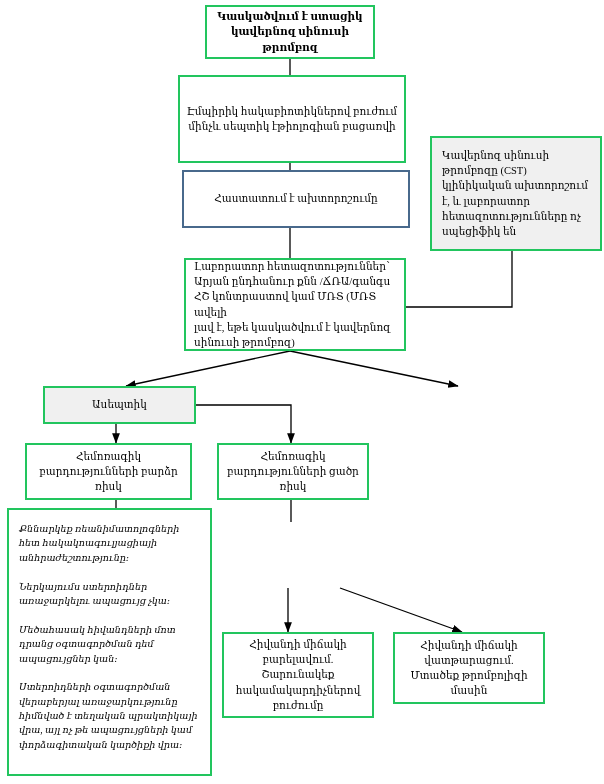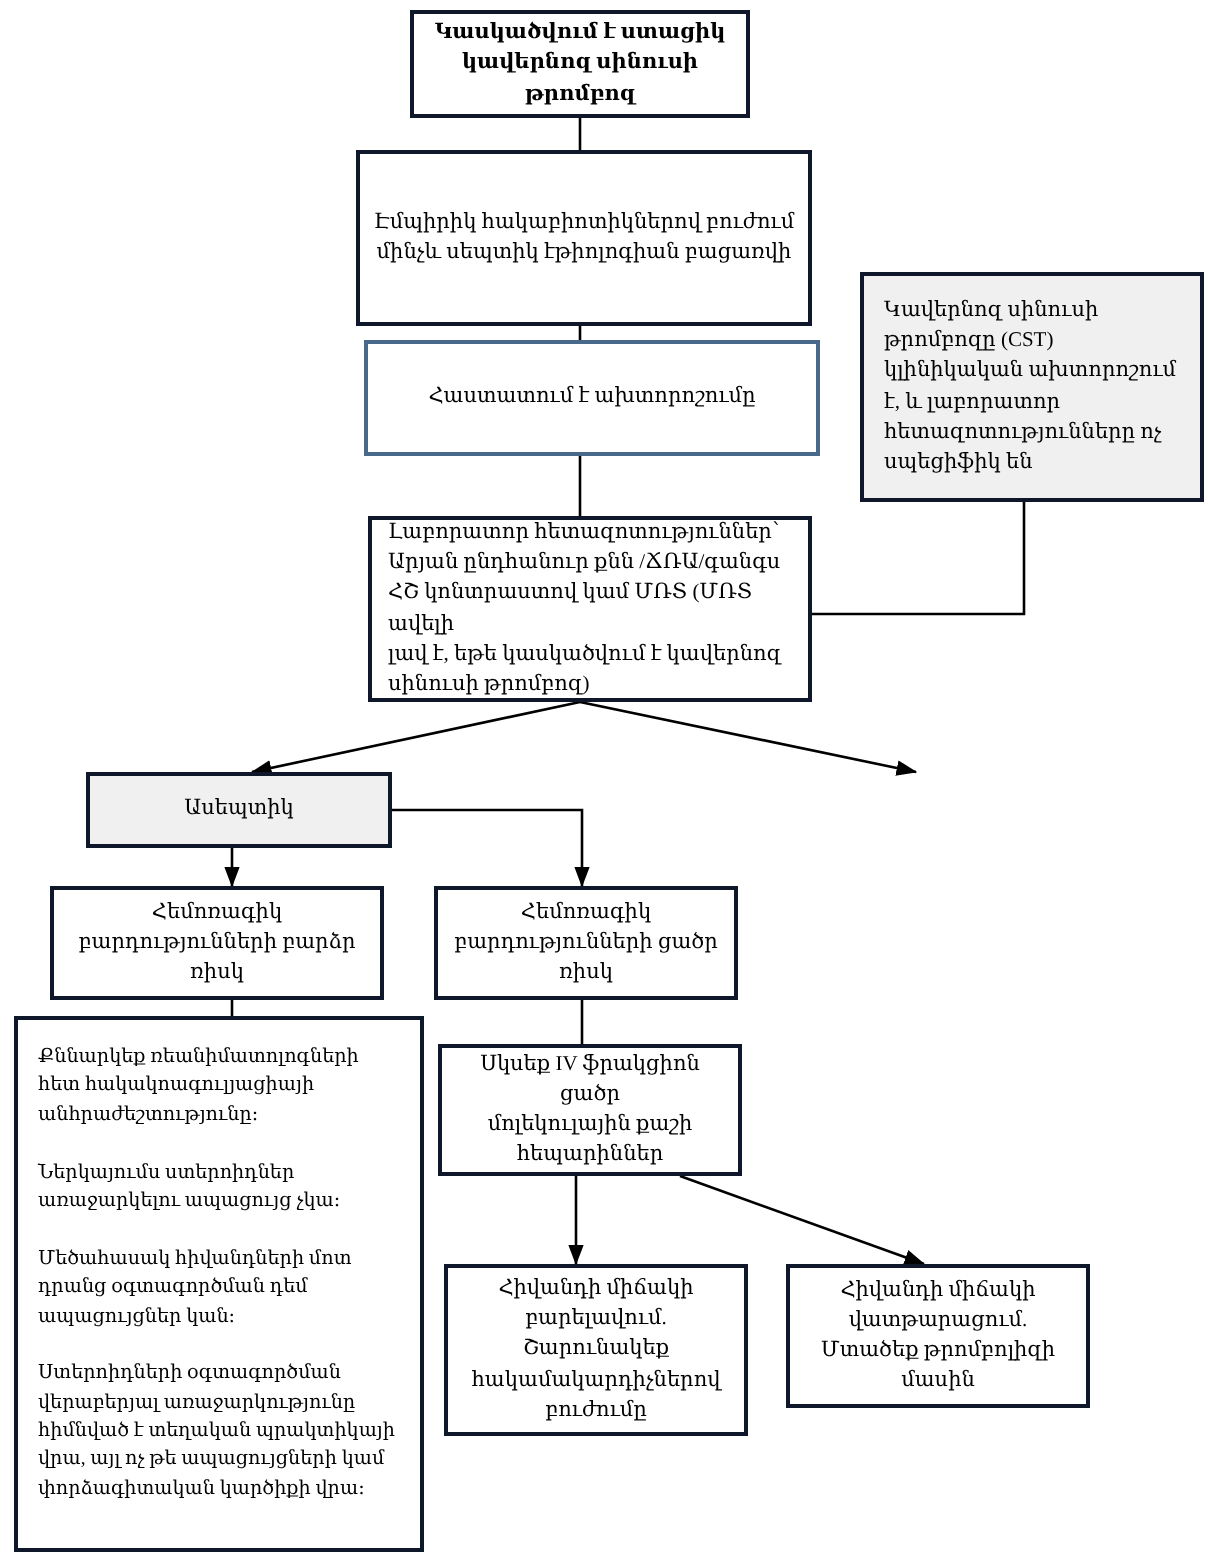--- a/index.html
+++ b/index.html
@@ -15,21 +15,21 @@
   #canvas {
     position: relative;
     width: 604px;
     height: 784px;
     background: #ffffff;
     overflow: hidden;
   }
   .node {
     position: absolute;
     box-sizing: border-box;
-    border: 2px solid #0f172a;
+    border: 2px solid #22c55e;
     background: #ffffff;
     display: flex;
     align-items: center;
     justify-content: center;
     text-align: center;
     font-size: 10.5px;
     line-height: 1.45;
     padding: 4px 6px;
     white-space: pre-line;
   }
@@ -142,44 +142,39 @@
 բարդությունների բարձր
 ռիսկ</span>
   </div>
 
   <div class="node" style="left:217px; top:443px; width:152px; height:57px;">
     <span class="txt">Հեմոռագիկ
 բարդությունների ցածր
 ռիսկ</span>
   </div>
 
-  <div class="node left top" style="left:7px; top:508px; width:205px; height:268px; padding:12px 10px; font-size:9.6px; line-height:1.5;">
+  <div class="node left top" style="left:7px; top:508px; width:205px; height:268px; padding:12px 10px; font-size:9.6px; line-height:1.5;font-style:italic;">
     <span class="txt">Քննարկեք ռեանիմատոլոգների
 հետ հակակոագուլյացիայի
 անհրաժեշտությունը։
 
 Ներկայումս ստերոիդներ
 առաջարկելու ապացույց չկա։
 
 Մեծահասակ հիվանդների մոտ
 դրանց օգտագործման դեմ
 ապացույցներ կան։
 
 Ստերոիդների օգտագործման
 վերաբերյալ առաջարկությունը
 հիմնված է տեղական պրակտիկայի
 վրա, այլ ոչ թե ապացույցների կամ
 փորձագիտական կարծիքի վրա։</span>
   </div>
 
-  <div class="node" style="left:219px; top:522px; width:152px; height:66px;">
-    <span class="txt">Սկսեք IV ֆրակցիոն ցածր
-մոլեկուլային քաշի
-հեպարիններ</span>
-  </div>
 
   <div class="node" style="left:222px; top:632px; width:152px; height:86px;">
     <span class="txt">Հիվանդի միճակի
 բարելավում.
 Շարունակեք
 հակամակարդիչներով
 բուժումը</span>
   </div>
 
   <div class="node" style="left:393px; top:632px; width:152px; height:72px;">

